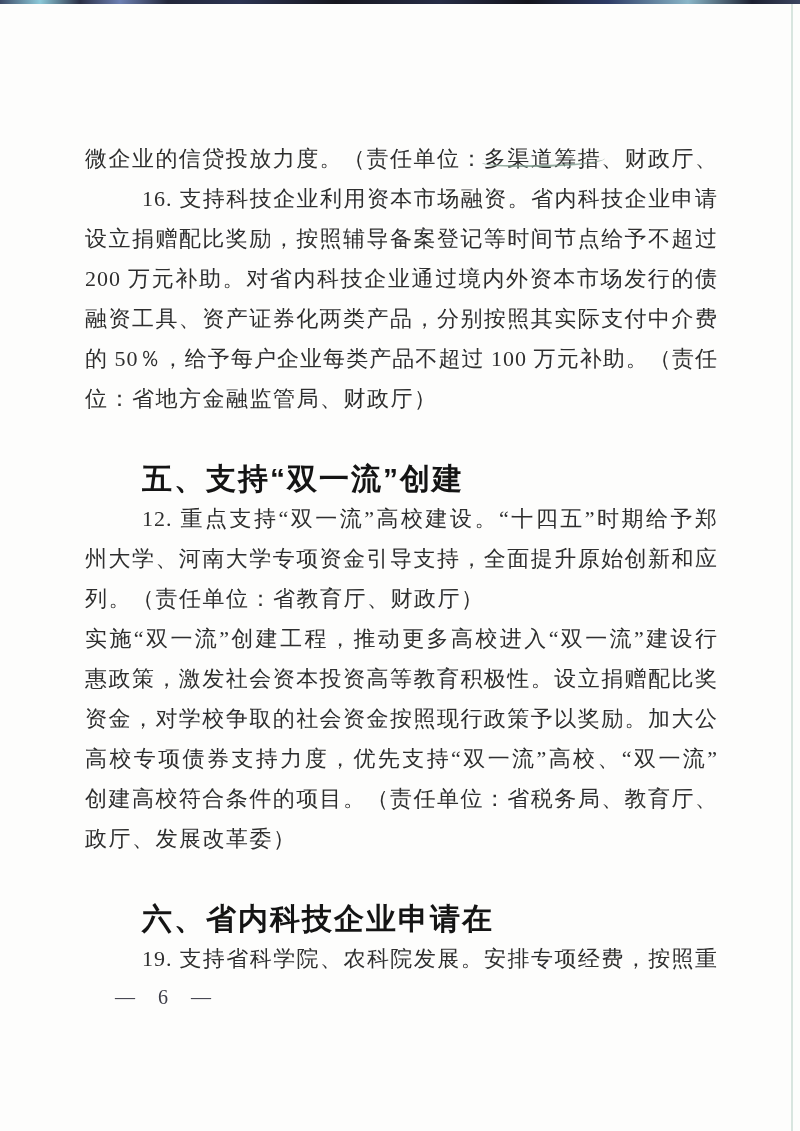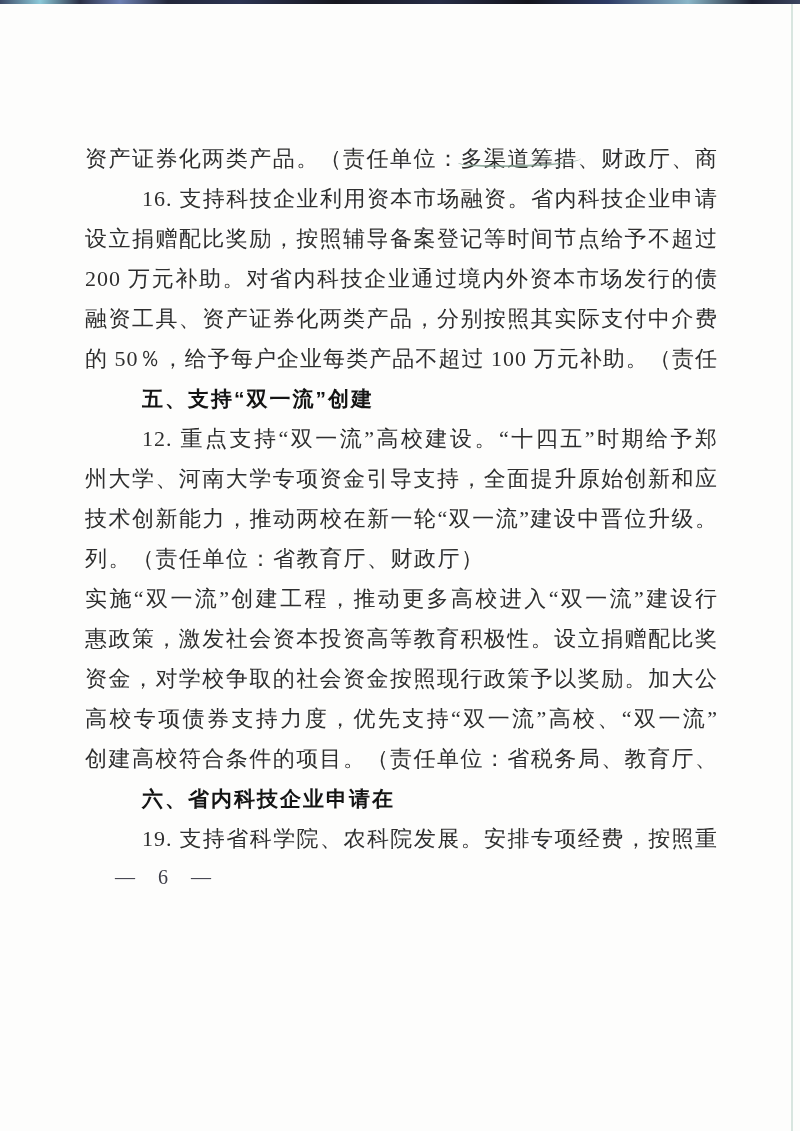--- a/index.html
+++ b/index.html
@@ -34,26 +34,27 @@
     text-align: justify;
     text-align-last: justify;
     white-space: nowrap;
   }
   .ln.just { white-space: normal; overflow: hidden; }
   .ln.left { text-align: left; text-align-last: left; letter-spacing: 1.5px; }
   .ln.ind { text-indent: 57px; }
   .ln.head {
     font-family: "Liberation Sans", "DejaVu Sans", sans-serif;
     font-weight: 700;
-    font-size: 21px;
+    font-size: 30px;
     color: #141414;
     text-align: left;
     text-align-last: left;
     text-indent: 57px;
     letter-spacing: 2px;
+    margin-top: 40px;
   }
   .ul-mark { position: relative; }
   .ul-mark::after {
     content: "";
     position: absolute;
     left: -2px; right: -4px; bottom: 4px; height: 8px;
     border-bottom: 2px solid rgba(125, 155, 140, 0.8);
     border-radius: 0 0 55% 45% / 0 0 8px 5px;
     transform: rotate(-0.8deg);
   }
@@ -69,33 +70,34 @@
   }
 </style>
 </head>
 <body>
 
 <div class="page">
   <div class="scan-edge-top"></div>
   <div class="scan-edge-right"></div>
 
   <div class="content">
-    <div class="ln just"><span>资产证券化两类产品。（责任单位：</span><span class="ul-mark">多渠道筹措</span><span>、财政厅、商务</span></div>
+    <div class="ln just"><span>微企业的信贷投放力度。（责任单位：</span><span class="ul-mark">多渠道筹措</span><span>、财政厅、商务</span></div>
     <div class="ln just ind">16. 支持科技企业利用资本市场融资。省内科技企业申请在</div>
     <div class="ln just">设立捐赠配比奖励，按照辅导备案登记等时间节点给予不超过</div>
     <div class="ln just">200 万元补助。对省内科技企业通过境内外资本市场发行的债务</div>
     <div class="ln just">融资工具、资产证券化两类产品，分别按照其实际支付中介费用</div>
     <div class="ln just">的 50％，给予每户企业每类产品不超过 100 万元补助。（责任单</div>
+    <div class="ln left">位：省地方金融监管局、财政厅）</div>
     <div class="ln head">五、支持“双一流”创建</div>
     <div class="ln just ind">12. 重点支持“双一流”高校建设。“十四五”时期给予郑</div>
     <div class="ln just">州大学、河南大学专项资金引导支持，全面提升原始创新和应用</div>
-    <div class="ln just">技术创新能力，推动两校在新一轮“双一流”建设中晋位升级。</div>
     <div class="ln left">列。（责任单位：省教育厅、财政厅）</div>
     <div class="ln just">实施“双一流”创建工程，推动更多高校进入“双一流”建设行</div>
     <div class="ln just">惠政策，激发社会资本投资高等教育积极性。设立捐赠配比奖励</div>
     <div class="ln just">资金，对学校争取的社会资金按照现行政策予以奖励。加大公办</div>
     <div class="ln just">高校专项债券支持力度，优先支持“双一流”高校、“双一流”</div>
     <div class="ln just">创建高校符合条件的项目。（责任单位：省税务局、教育厅、财</div>
+    <div class="ln left">政厅、发展改革委）</div>
     <div class="ln head">六、省内科技企业申请在</div>
     <div class="ln just ind">19. 支持省科学院、农科院发展。安排专项经费，按照重振</div>
     <div class="pagenum">— 6 —</div>
   </div>
 </div>
 
 </body></html>

